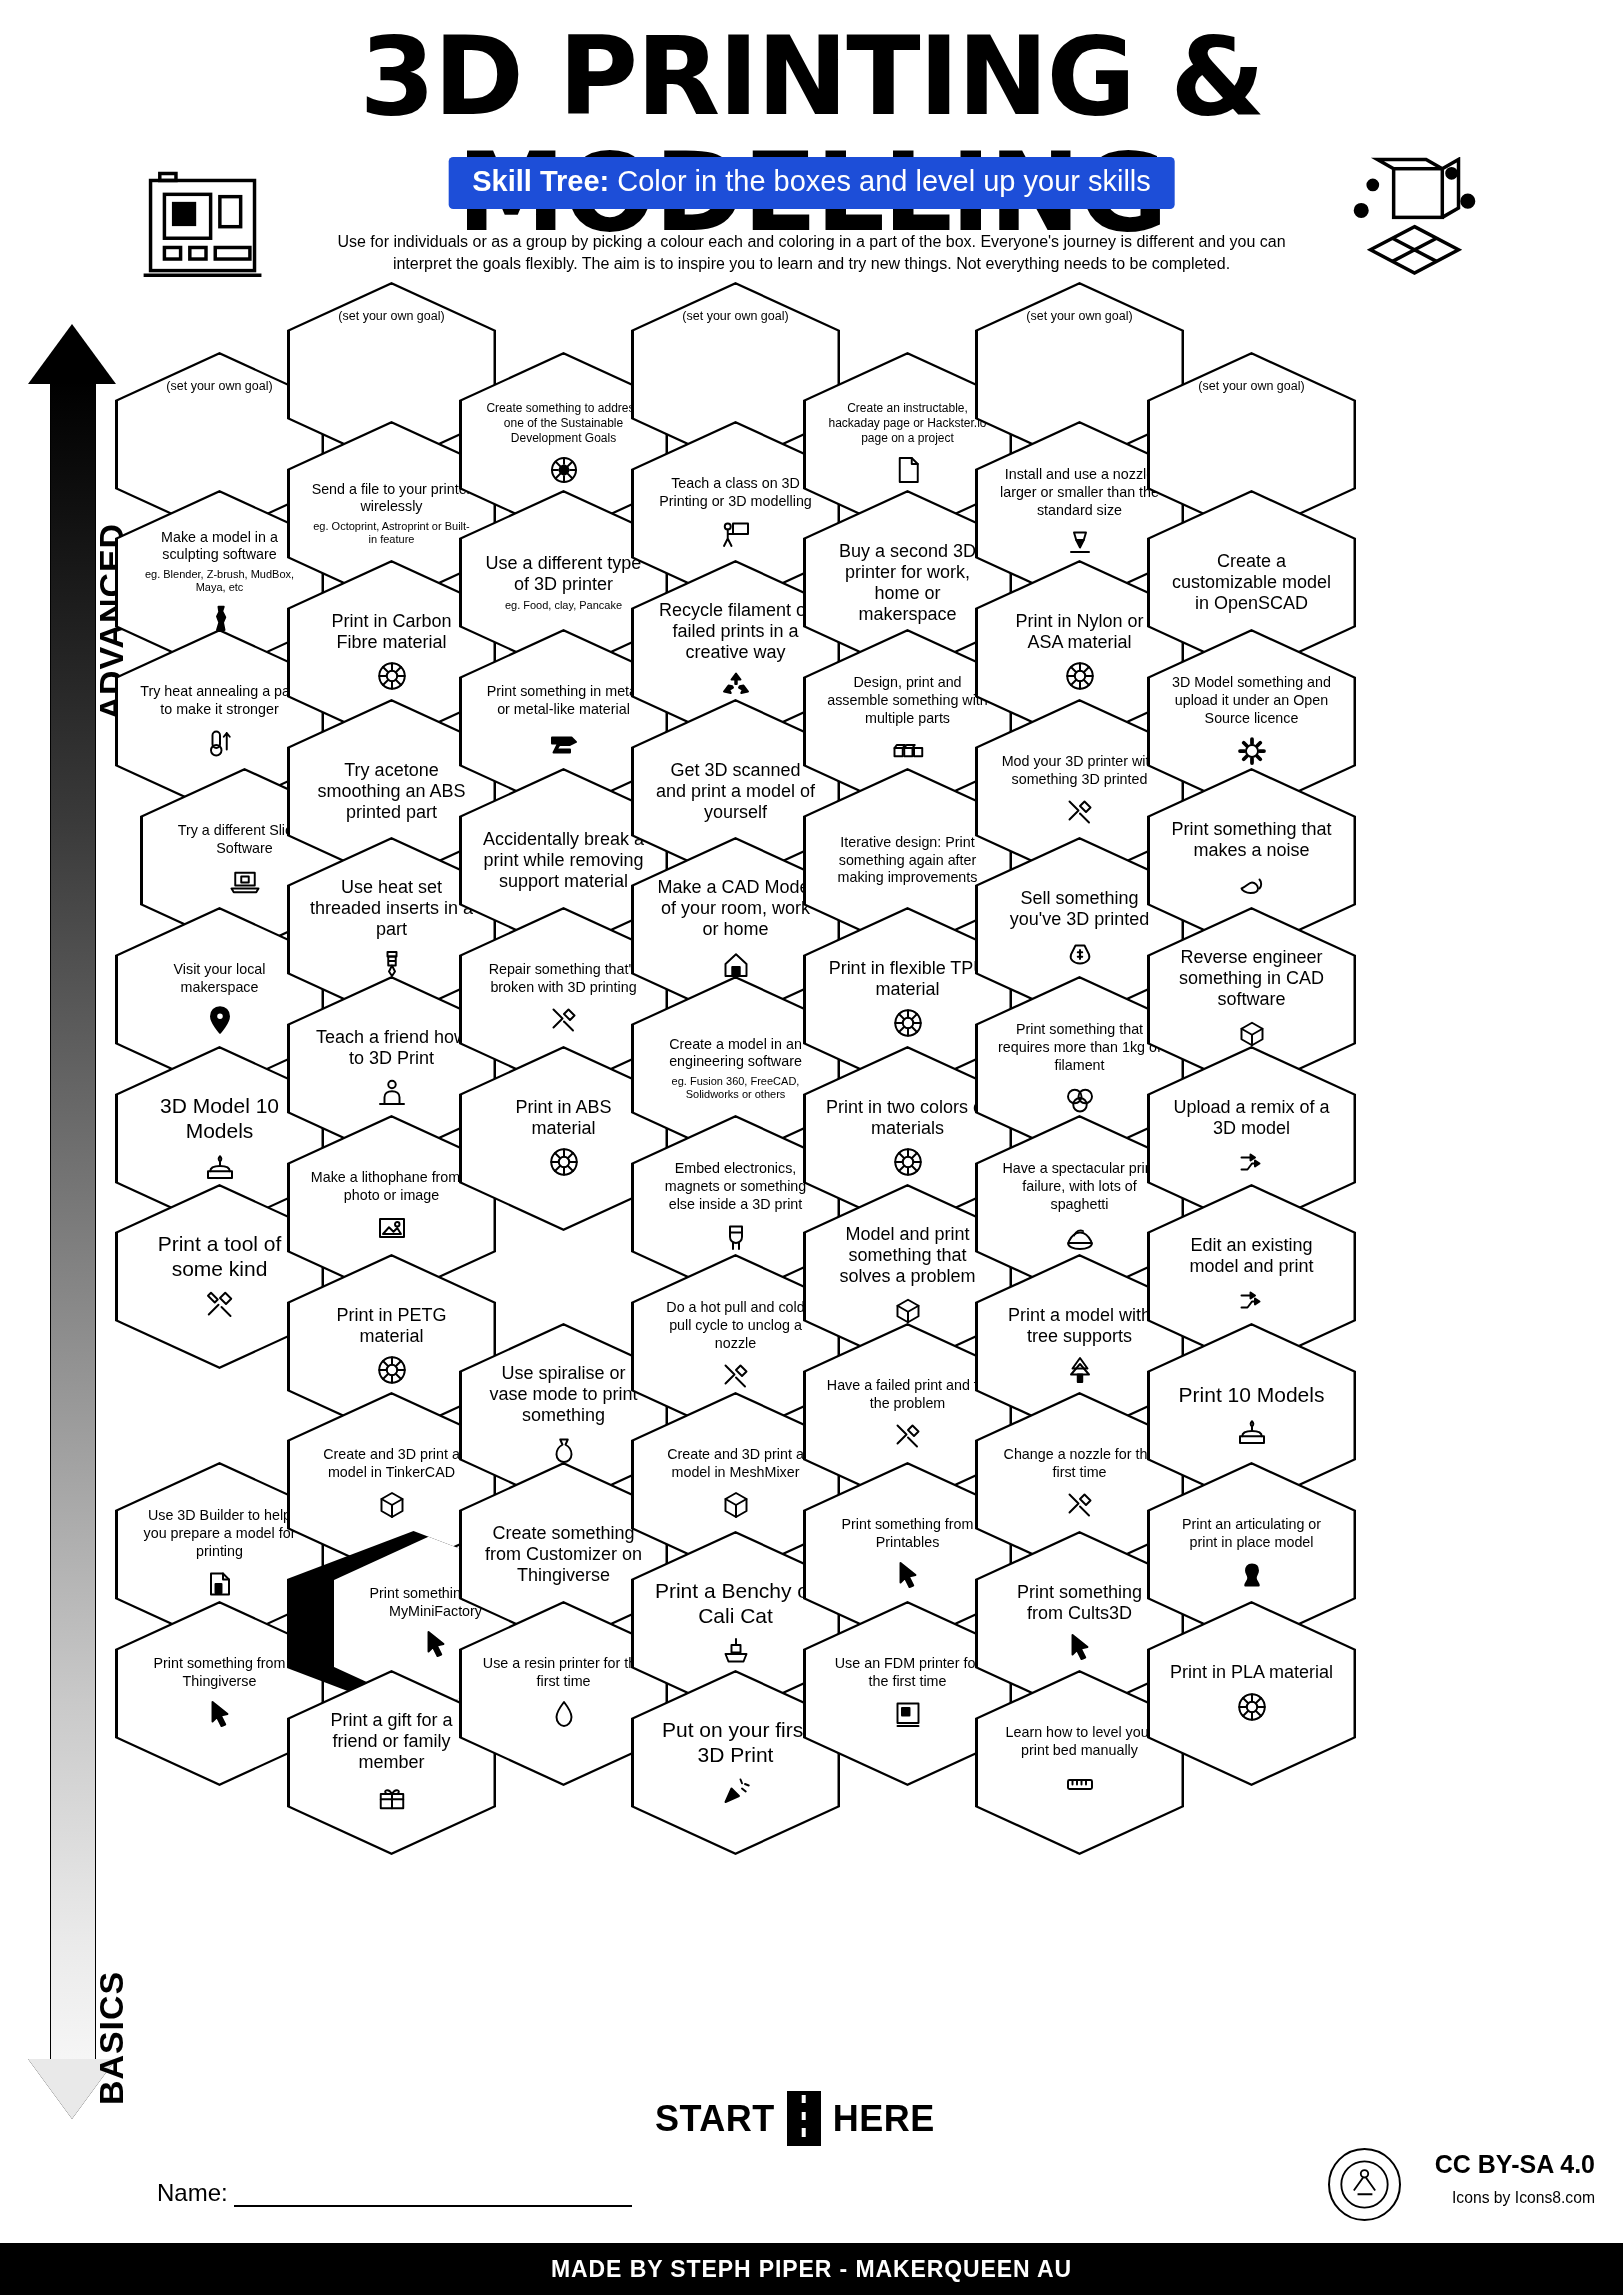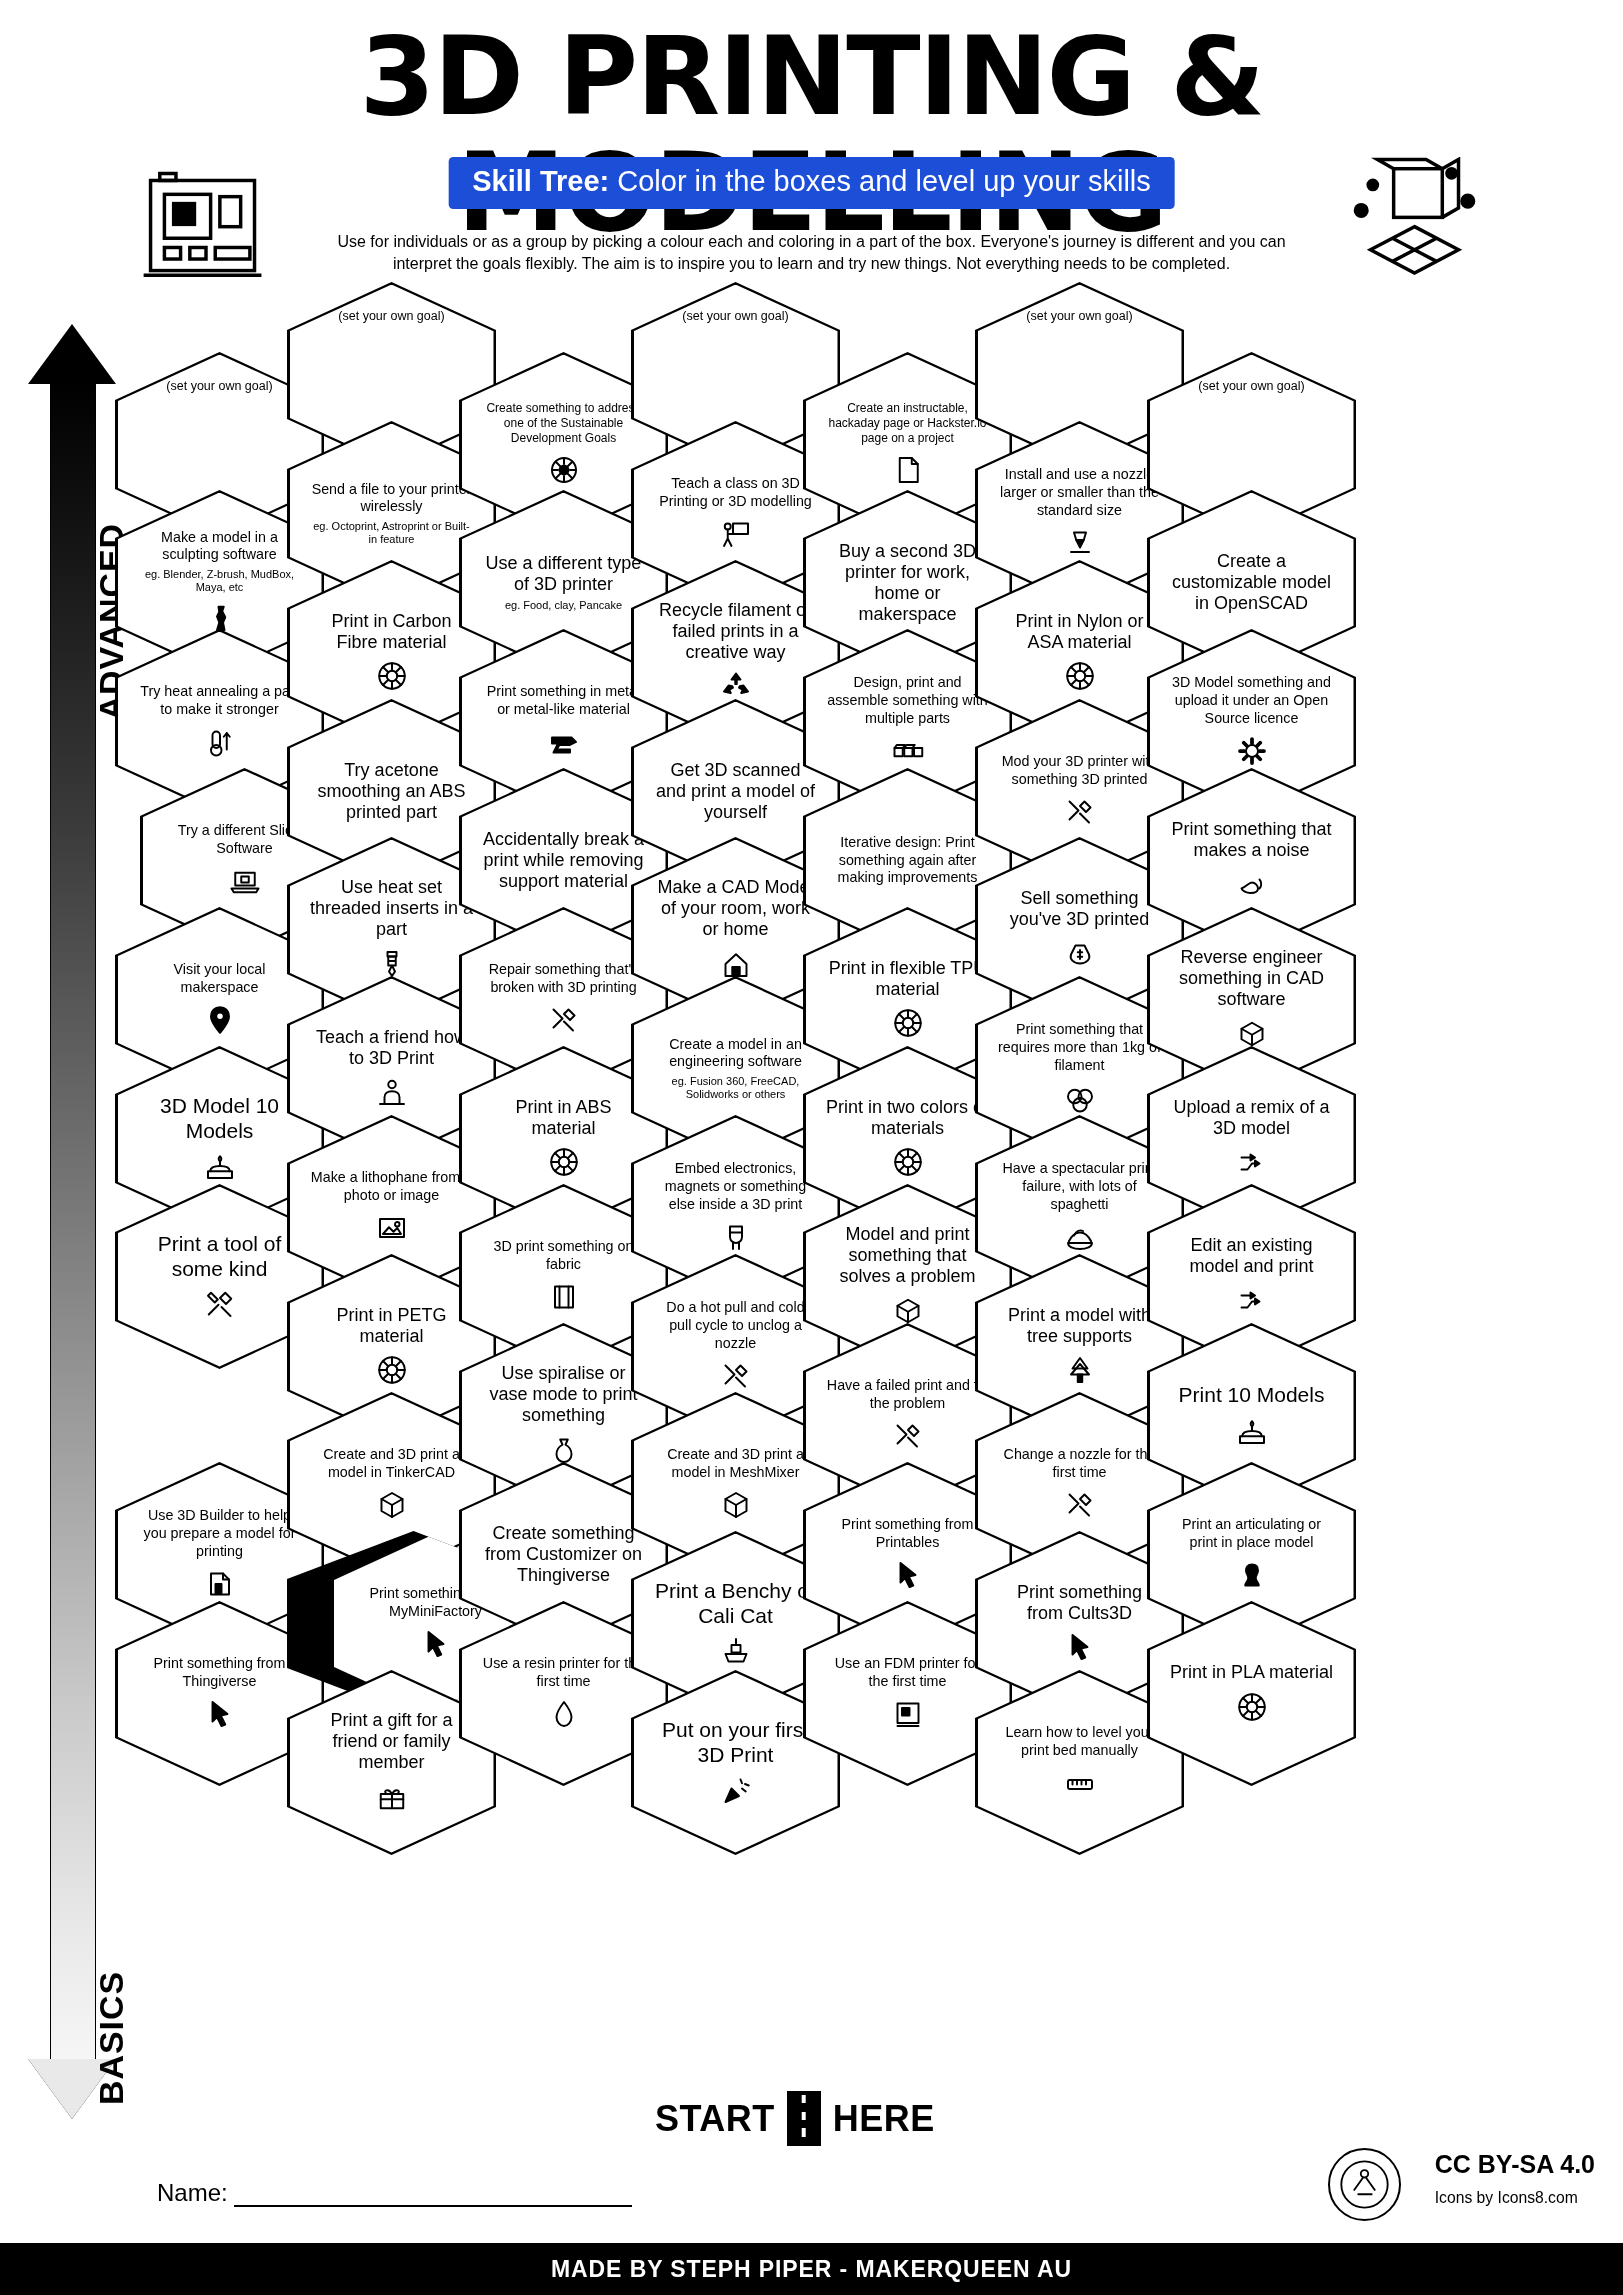--- a/index.html
+++ b/index.html
@@ -84,21 +84,21 @@
 
   
   .name-row{position:absolute;left:157px;top:2179px;display:flex;align-items:flex-end;gap:6.5px;font-size:24px;}
   .name-line{width:398px;border-bottom:2.3px solid #000;height:3.7px;}
 
   
   .footer{
     position:absolute;left:0;bottom:0;width:1623px;height:52px;background:#000;color:#fff;
     display:flex;align-items:center;justify-content:center;font-weight:bold;font-size:23px;letter-spacing:0.9px;
   }
-  .cc{position:absolute;right:28px;bottom:88px;}
+  .cc{position:absolute;right:28px;bottom:88px;text-align:right;}
   .cc .big{font-size:25px;font-weight:bold;}
   .cc .small{font-size:15.7px;margin-top:10px;}
   .cc-badge{
     position:absolute;right:222px;bottom:74px;width:69px;height:69px;border:2.8px solid #000;border-radius:50%;
     display:flex;align-items:center;justify-content:center;
   }
 
   
   .printer-art{position:absolute;left:139px;top:171px;}
   .cube-art{position:absolute;right:139px;top:157px;}
@@ -410,31 +410,20 @@
         <div class="txt">Print in ABS material</div>
         <span class="ico">
           <svg width="36" height="36" viewBox="0 0 48 48" fill="none" stroke="#000" stroke-width="2.6" stroke-linecap="round" stroke-linejoin="round">
             <circle cx="24" cy="24" r="17"></circle>
             <circle cx="24" cy="24" r="7"></circle>
             <path d="M24 7v10M24 31v10M7 24h10M31 24h10M12 12l7 7M29 29l7 7M36 12l-7 7M19 29l-7 7"></path>
           </svg>
         </span>
       </div>
     </div>
-    <div class="hex" style="left: 459px; top: 1184px;">
-      <div class="inner">
-        <div class="txt sm">3D print something on fabric</div>
-        <span class="ico">
-          <svg width="36" height="36" viewBox="0 0 48 48" fill="none" stroke="#000" stroke-width="2.6" stroke-linecap="round" stroke-linejoin="round">
-            <rect x="12" y="10" width="24" height="28"></rect>
-            <path d="M18 10v28M30 10v28"></path>
-          </svg>
-        </span>
-      </div>
-    </div>
     <div class="hex" style="left: 459px; top: 1323px;">
       <div class="inner">
         <div class="txt">Use spiralise or vase mode to print something</div>
         <span class="ico">
           <svg width="36" height="36" viewBox="0 0 48 48" fill="none" stroke="#000" stroke-width="2.6" stroke-linecap="round" stroke-linejoin="round">
             <path d="M19 10h10l-3 7c6 3 8 8 8 13 0 6-5 10-10 10s-10-4-10-10c0-5 2-10 8-13z"></path>
           </svg>
         </span>
       </div>
     </div>

